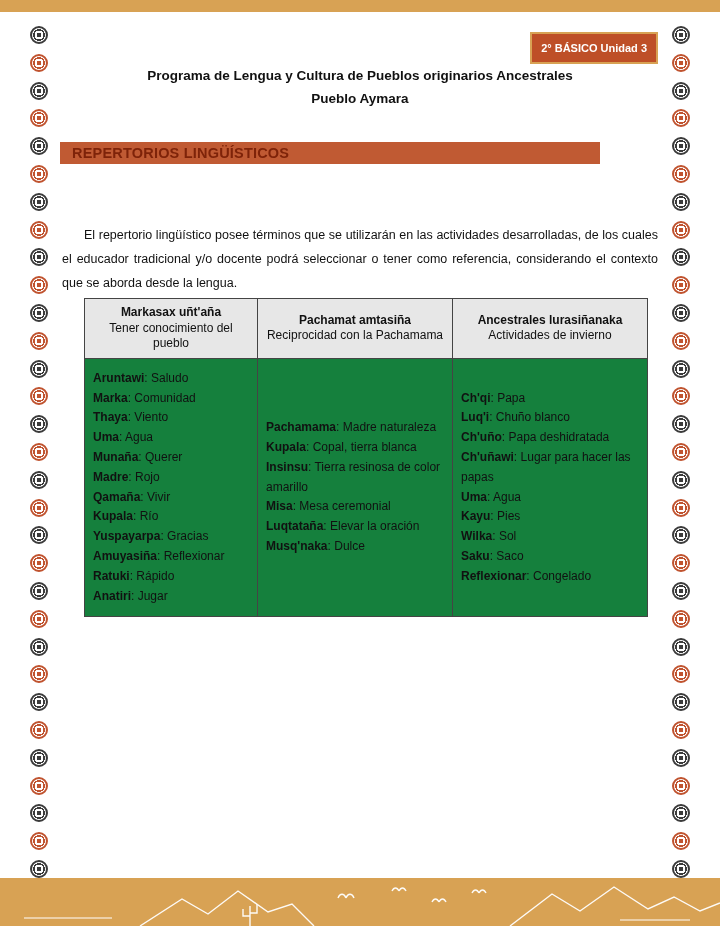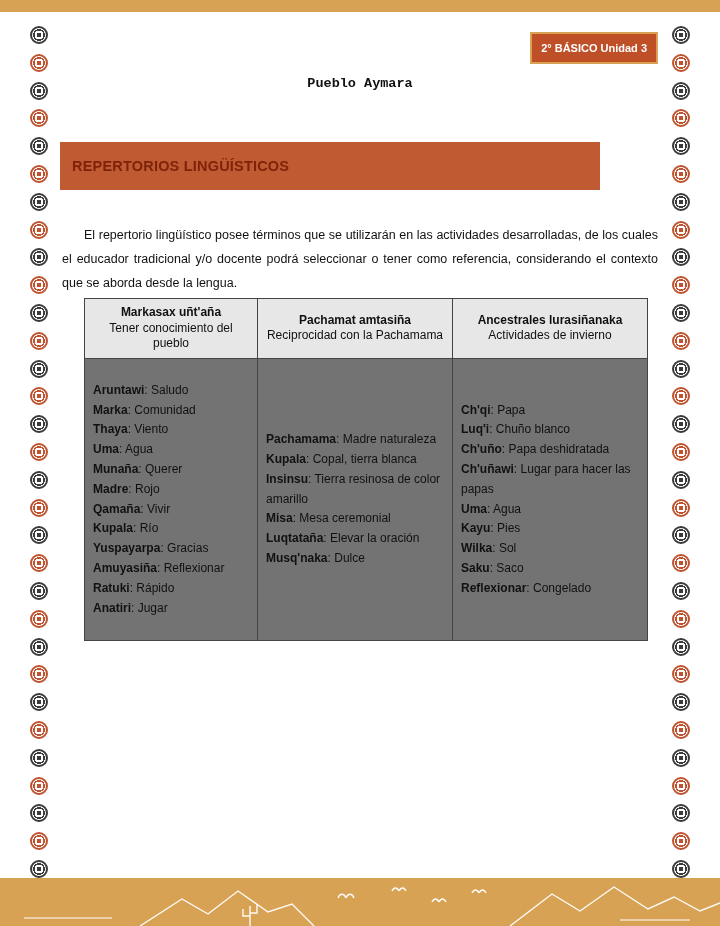--- a/index.html
+++ b/index.html
@@ -24,45 +24,45 @@
   .ornament.left { left:28px; }
   .ornament.right { right:28px; }
   .med { width:18px; height:18px; border-radius:50%; box-sizing:border-box; flex:0 0 auto; }
   .med.dark { border:2px solid #3B3B3B;
     background:radial-gradient(circle at 50% 50%, #3B3B3B 0 2.5px, #ffffff 2.5px 4.5px, #3B3B3B 4.5px 6px, #ffffff 6px); }
   .med.red { border:2px solid #C0532F;
     background:radial-gradient(circle at 50% 50%, #C0532F 0 2.5px, #ffffff 2.5px 4.5px, #C0532F 4.5px 6px, #ffffff 6px); }
   
   .titleblock { position:absolute; top:68px; left:60px; width:600px; text-align:center; }
   .title1 { font-size:13.5px; font-weight:bold; }
-  .title2 { font-size:13.5px; font-weight:bold; margin-top:8px;font-family:Liberation Mono, monospace; }
+  .title2 { font-size:13.5px; font-weight:bold; margin-top:8px; }
   
   .banner {
-    position:absolute; top:142px; left:60px; width:540px; height:48px;
+    position:absolute; top:142px; left:60px; width:540px; height:22px;
     background:#C05A33; display:flex; align-items:center; box-sizing:border-box; padding-left:12px;
   }
   .banner h2 { margin:0; font-size:14.5px; font-weight:bold; color:#7E2309; letter-spacing:.2px; }
   
   .intro {
     position:absolute; top:210px; left:62px; width:596px;
     font-size:12.5px; line-height:24px; text-align:justify; text-indent:22px; color:#111;
   }
   
   table.vocab {
     position:absolute; top:298px; left:84px; width:563px;
     border-collapse:collapse; table-layout:fixed;
   }
   table.vocab th, table.vocab td { border:1px solid #444; }
   table.vocab th {
     background:#E7E7E7; font-size:12px; font-weight:normal;
     text-align:center; vertical-align:middle; padding:6px 6px; line-height:1.3;
   }
   table.vocab th .coltitle { font-weight:bold; display:block; }
   table.vocab th .colsub { display:block; }
-  table.vocab td { vertical-align:middle; padding:22px 8px; background:#737373; }
+  table.vocab td { vertical-align:middle; padding:10px 8px; background:#15803d; }
   .entry { font-size:12px; line-height:19.8px; }
   .entry b { font-weight:bold; }
   .c1 { width:173px; } .c2 { width:195px; } .c3 { width:195px; }
   
   .footer { position:absolute; left:0; bottom:0; width:720px; height:48px; }
   .footer svg { display:block; }
 </style>
 </head>
 <body>
 
@@ -131,20 +131,21 @@
     <span class="med dark"></span>
     <span class="med red"></span>
     <span class="med dark"></span>
     <span class="med red"></span>
     <span class="med dark"></span>
     <span class="med red"></span>
     <span class="med dark"></span>
   </div>
 
 <div class="titleblock">
+  <div class="title1">Programa de Lengua y Cultura de Pueblos originarios Ancestrales</div>
   <div class="title2">Pueblo Aymara</div>
 </div>
 
 <div class="banner">
   <h2>REPERTORIOS LINGÜÍSTICOS</h2>
 </div>
 
 <p class="intro">El repertorio lingüístico posee términos que se utilizarán en las actividades desarrolladas, de los cuales el educador tradicional y/o docente podrá seleccionar o tener como referencia, considerando el contexto que se aborda desde la lengua.</p>
 
 <table class="vocab">

